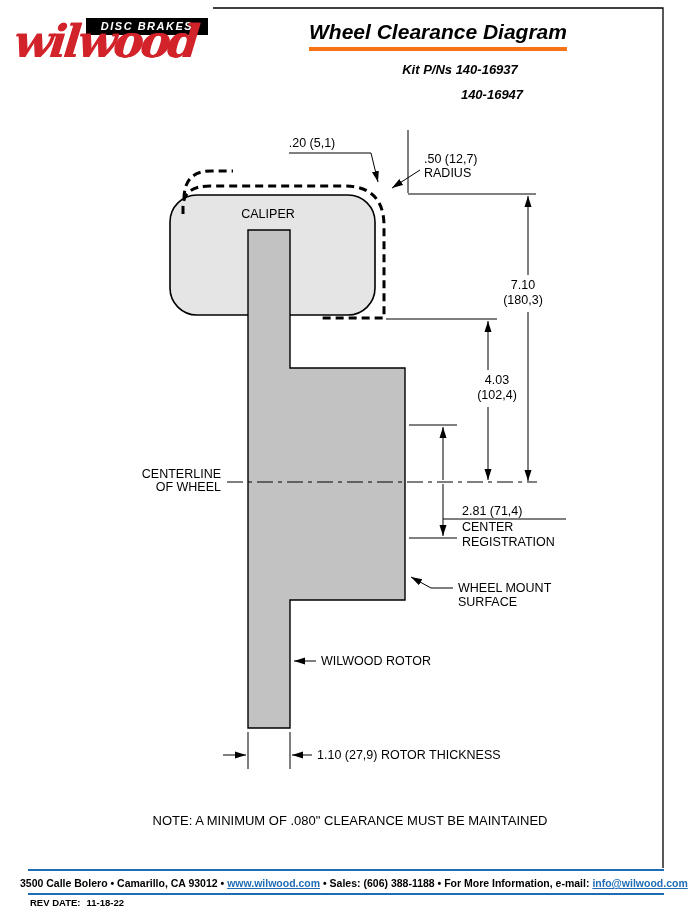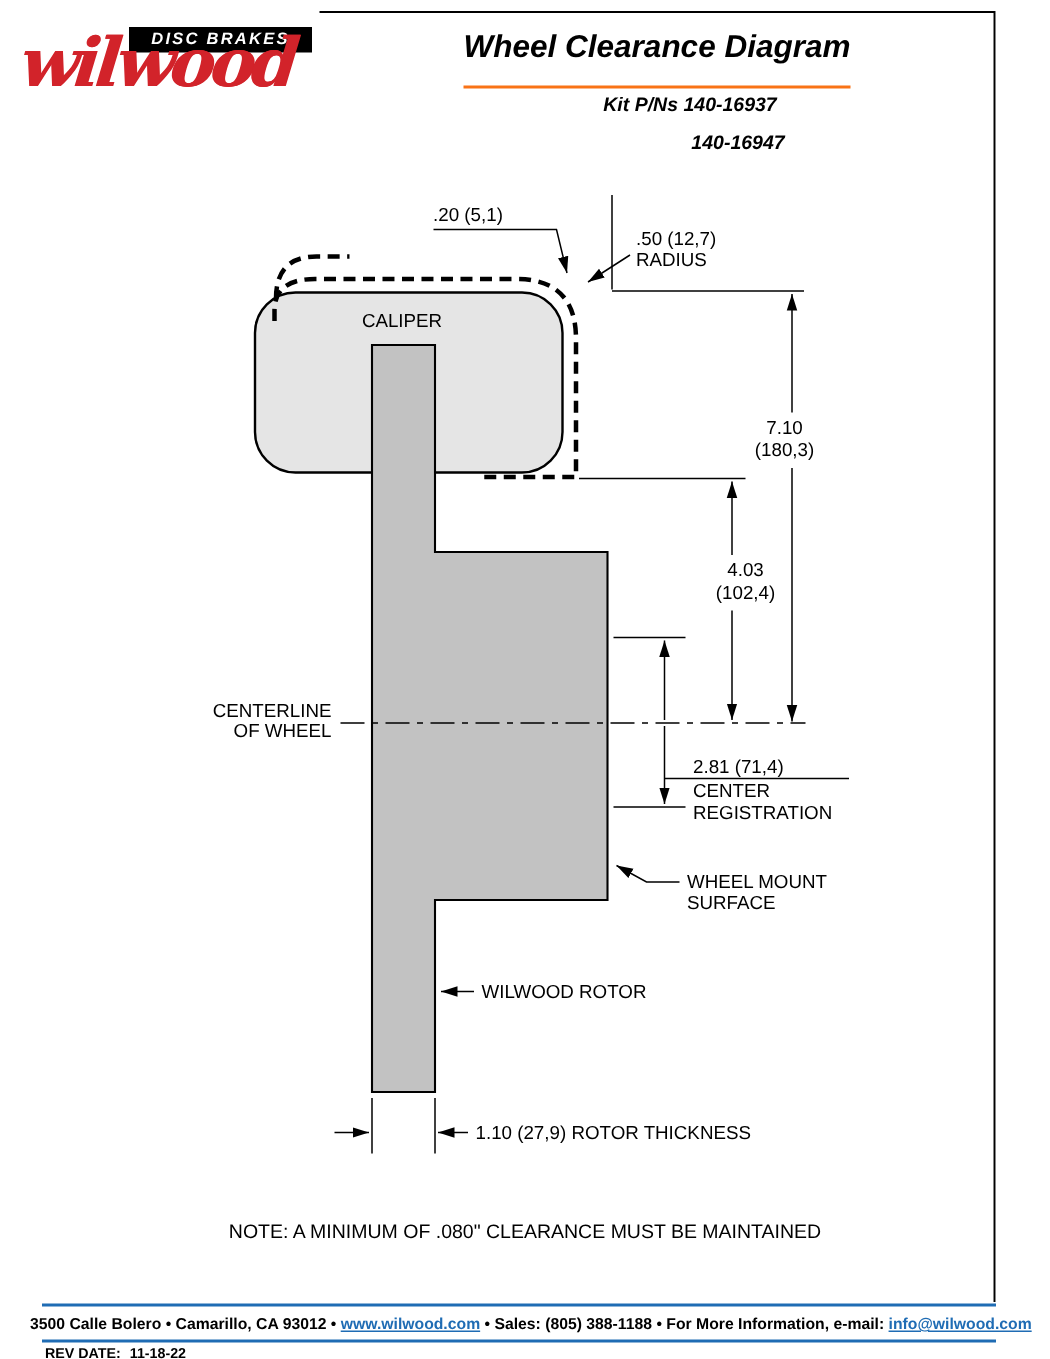--- a/index.html
+++ b/index.html
@@ -16,21 +16,21 @@
   }
   .logo .script{
     position:absolute;left:0;top:10px;font-family:"DejaVu Serif",serif;
     font-style:italic;font-weight:bold;font-size:45px;line-height:48px;
     color:#d2232a;letter-spacing:-3px;transform:skewX(-6deg);
     text-shadow:0.6px 0 #d2232a;white-space:nowrap;
   }
   .title-wrap{position:absolute;left:278px;top:20px;width:320px;text-align:center;}
   .title-wrap span{
     display:inline-block;font-size:21px;font-weight:bold;font-style:italic;
-    border-bottom:2px solid #f97316;padding-bottom:13px;
+    border-bottom:4px solid #f97316;padding-bottom:3px;
   }
   .kit-wrap{position:absolute;left:310px;top:57px;width:300px;text-align:center;
     font-size:13px;font-weight:bold;font-style:italic;line-height:25px;}
   .kit-wrap .l2{text-indent:64px;}
   
   svg{position:absolute;left:0;top:0;}
   .shape-line{stroke:#000;fill:none;}
   text{font-family:"Liberation Sans",sans-serif;font-size:12.5px;fill:#000;}
   
   .note{position:absolute;left:0;top:812px;width:700px;text-align:center;
@@ -124,17 +124,17 @@
   <line x1="223" y1="755" x2="246" y2="755" class="shape-line" stroke-width="1" marker-end="url(#arr)"></line>
   <line x1="312" y1="755" x2="292" y2="755" class="shape-line" stroke-width="1" marker-end="url(#arr)"></line>
   <text x="317" y="759">1.10 (27,9) ROTOR THICKNESS</text>
 </svg>
 
 <div class="note">
   <div>NOTE: A MINIMUM OF .080" CLEARANCE MUST BE MAINTAINED</div>
 </div>
 
 <div class="rule top"></div>
-<div class="footer-text"><span>3500 Calle Bolero • Camarillo, CA 93012 • </span><span class="lnk">www.wilwood.com</span><span> • Sales: (805) 388-1188 • For More Information, e-mail: </span><span class="lnk">info@wilwood.com</span></div>
+<div class="footer-text"><span>3500 Calle Bolero • Camarillo, CA 93012 • </span><span class="lnk">www.wilwood.com</span><span> • Sales: (606) 388-1188 • For More Information, e-mail: </span><span class="lnk">info@wilwood.com</span></div>
 <div class="rule bottom"></div>
 <div class="rev">
   <span>REV DATE:</span><span>11-18-22</span>
 </div>
 
 </body></html>

